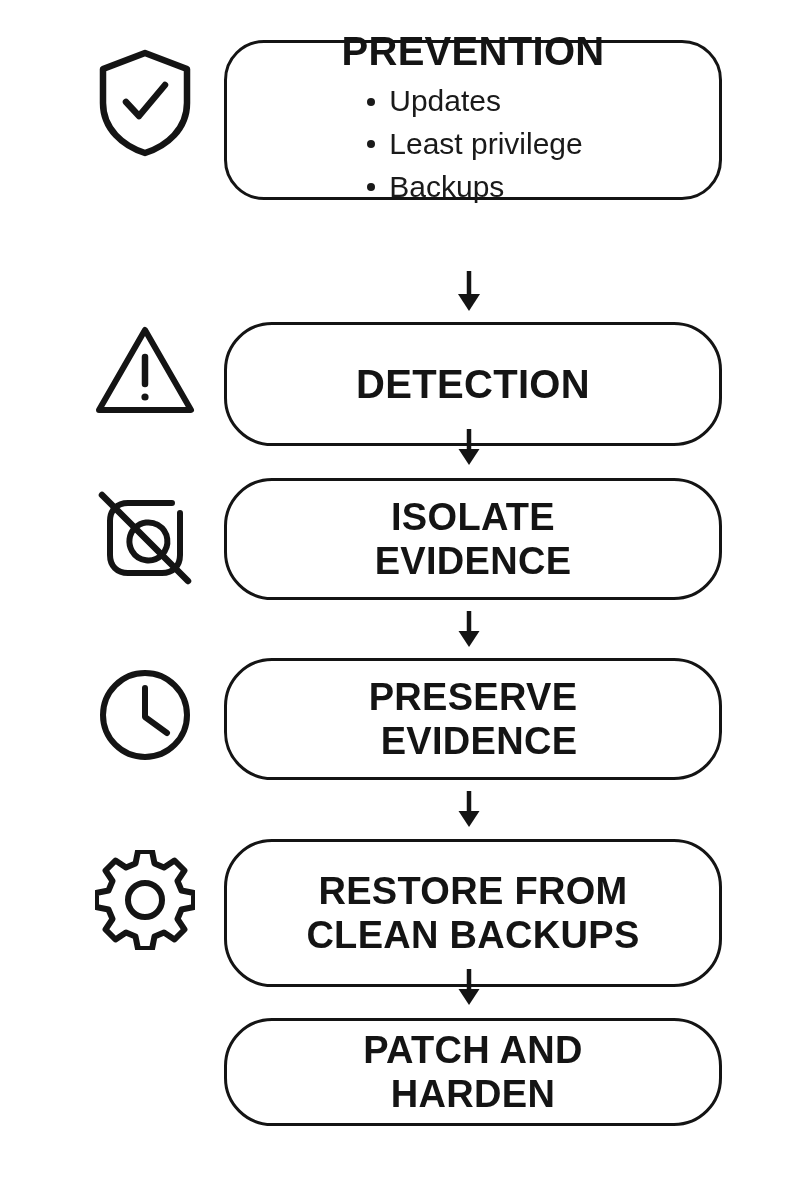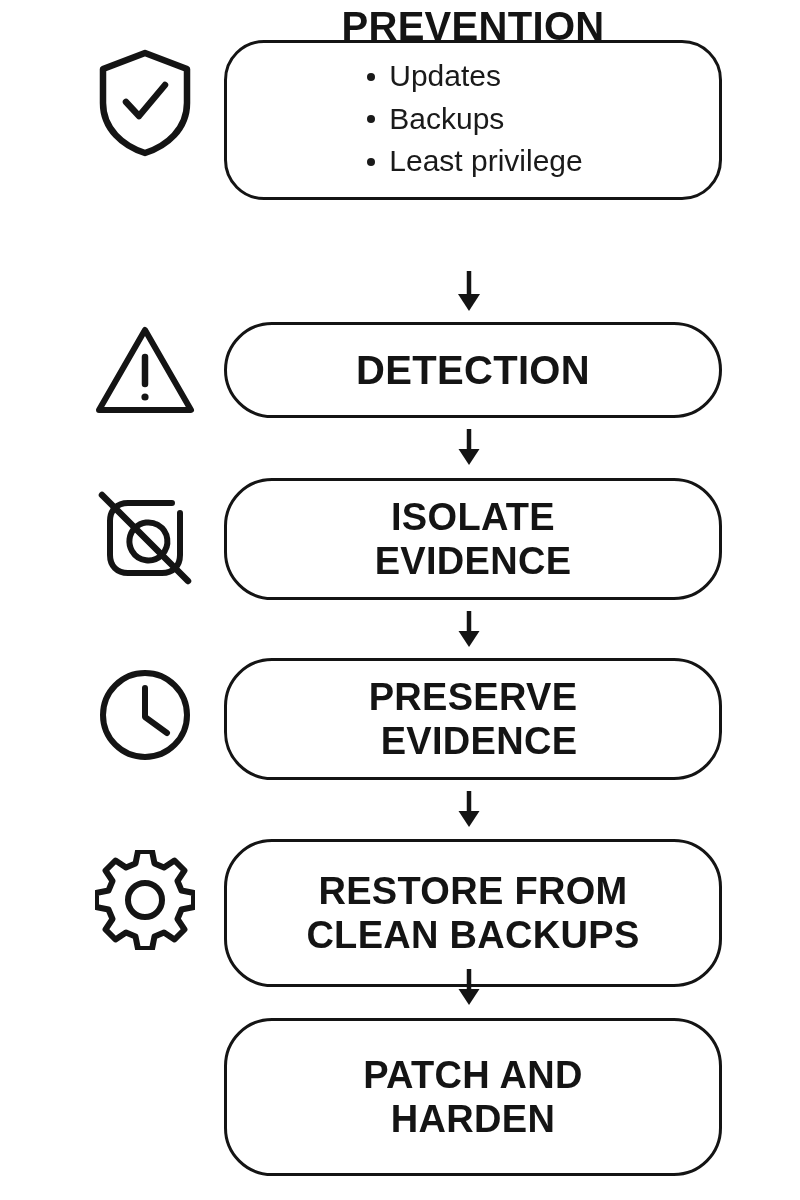--- a/index.html
+++ b/index.html
@@ -98,45 +98,45 @@
 
 <div id="flow">
 
   <div class="icon-slot" style="top:45px; height:115px;">
     <svg width="100" height="112" viewBox="0 0 100 112" fill="none" stroke="#141414" stroke-width="6.5" stroke-linecap="round" stroke-linejoin="round">
       <path d="M50 6 L92 22 L92 56 C92 82 72 99 50 106 C28 99 8 82 8 56 L8 22 Z"></path>
       <path d="M31 55 L44 69 L70 38"></path>
     </svg>
   </div>
 
-  <div class="step-box" style="top:40px; height:160px; border-radius:40px; justify-content:flex-end; padding:10px 0 14px;">
+  <div class="step-box" style="top:40px; height:160px; border-radius:40px; justify-content:center; padding:10px 0 14px;">
     <div class="step-title big">PREVENTION</div>
     <ul class="bullets">
       <li>Updates</li>
+      <li>Least privilege</li>
       <li>Backups</li>
-      <li>Least privilege</li>
     </ul>
   </div>
 
   <div class="arrow" style="top:270px; height:42px;">
     <svg width="40" height="42" viewBox="0 0 40 42" fill="none">
       <path d="M20 1 L20 28" stroke="#141414" stroke-width="4.5" stroke-linecap="butt"></path>
       <path d="M20 41 L9 24 L31 24 Z" fill="#141414"></path>
     </svg>
   </div>
 
   <div class="icon-slot" style="top:318px; height:104px;">
     <svg width="104" height="96" viewBox="0 0 104 96" fill="none" stroke="#141414" stroke-width="6" stroke-linecap="round" stroke-linejoin="round">
       <path d="M52 8 L98 88 L6 88 Z"></path>
       <path d="M52 35 L52 62" stroke-width="6.5"></path>
       <circle cx="52" cy="75" r="3.6" fill="#141414" stroke="none"></circle>
     </svg>
   </div>
 
-  <div class="step-box" style="top:322px; height:96px; border-radius:48px;">
+  <div class="step-box" style="top:322px; height:124px; border-radius:48px;">
     <div class="step-title big">DETECTION</div>
   </div>
 
   <div class="arrow" style="top:428px; height:38px;">
     <svg width="40" height="38" viewBox="0 0 40 38" fill="none">
       <path d="M20 1 L20 24" stroke="#141414" stroke-width="4.5"></path>
       <path d="M20 37 L9.5 21 L30.5 21 Z" fill="#141414"></path>
     </svg>
   </div>
 
@@ -191,18 +191,18 @@
 CLEAN BACKUPS</div>
   </div>
 
   <div class="arrow" style="top:968px; height:38px;">
     <svg width="40" height="38" viewBox="0 0 40 38" fill="none">
       <path d="M20 1 L20 24" stroke="#141414" stroke-width="4.5"></path>
       <path d="M20 37 L9.5 21 L30.5 21 Z" fill="#141414"></path>
     </svg>
   </div>
 
-  <div class="step-box" style="top:1018px; height:158px; border-radius:48px;">
+  <div class="step-box" style="top:1018px; height:108px; border-radius:48px;">
     <div class="step-title">PATCH AND
 HARDEN</div>
   </div>
 
 </div>
 
 </body></html>

